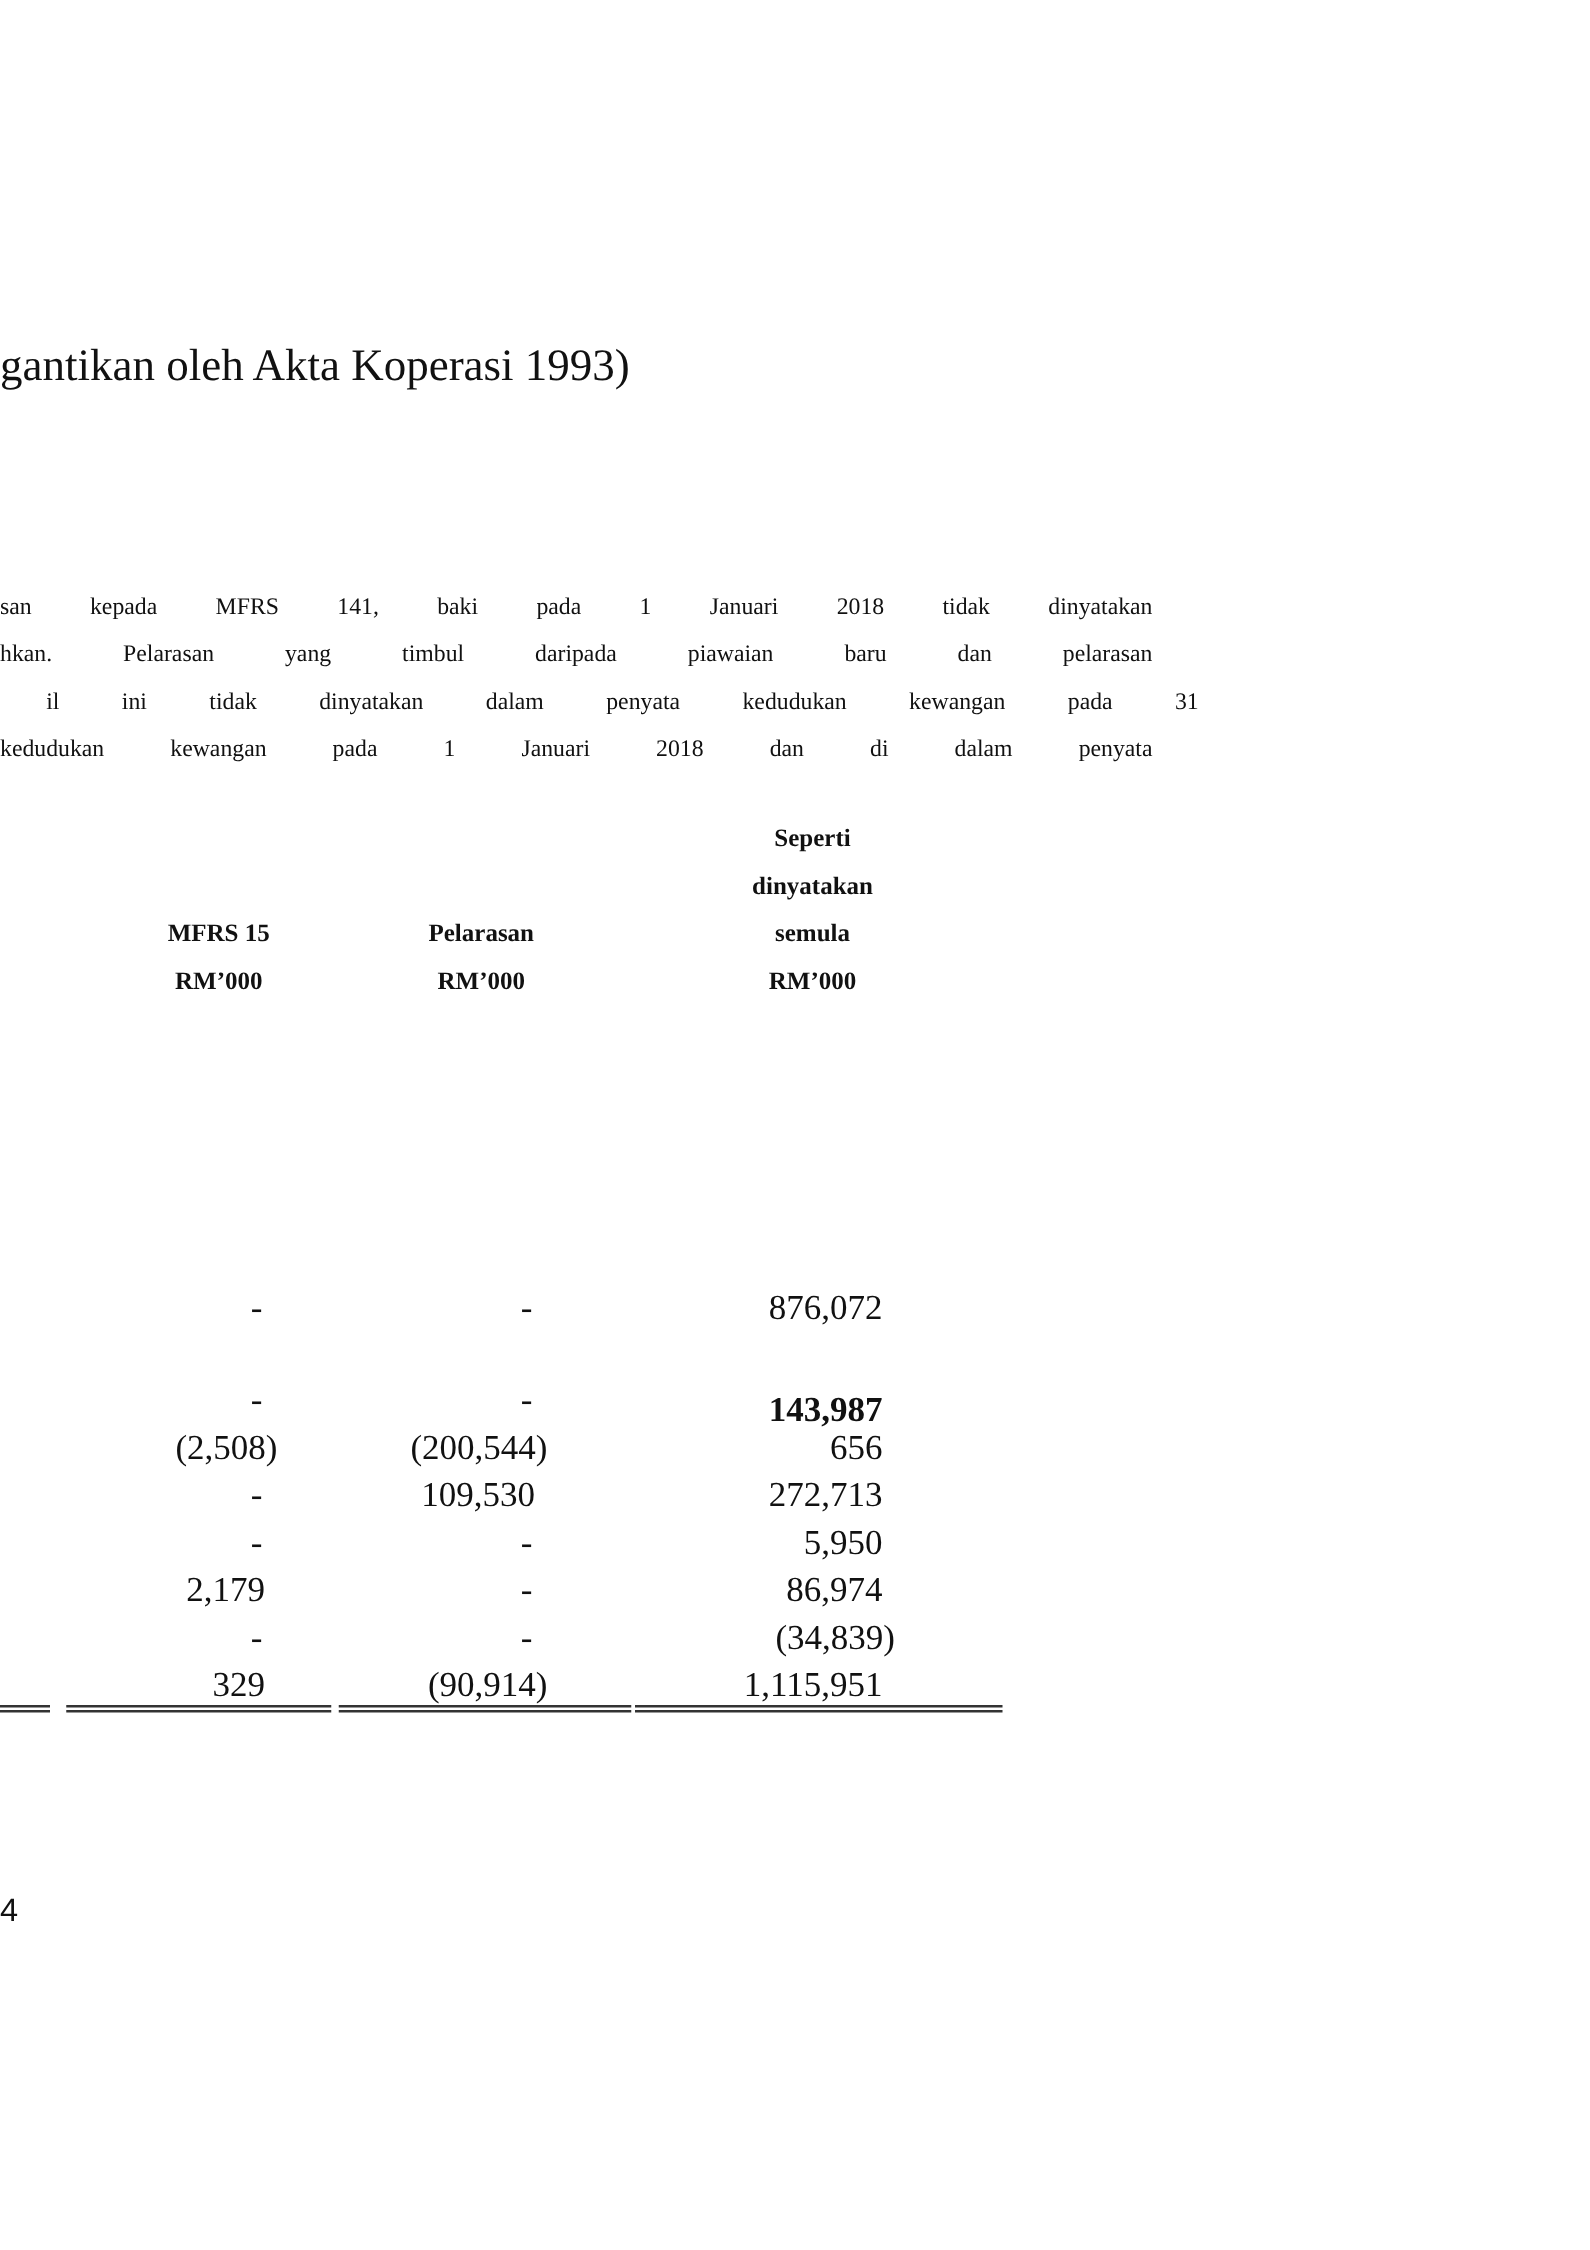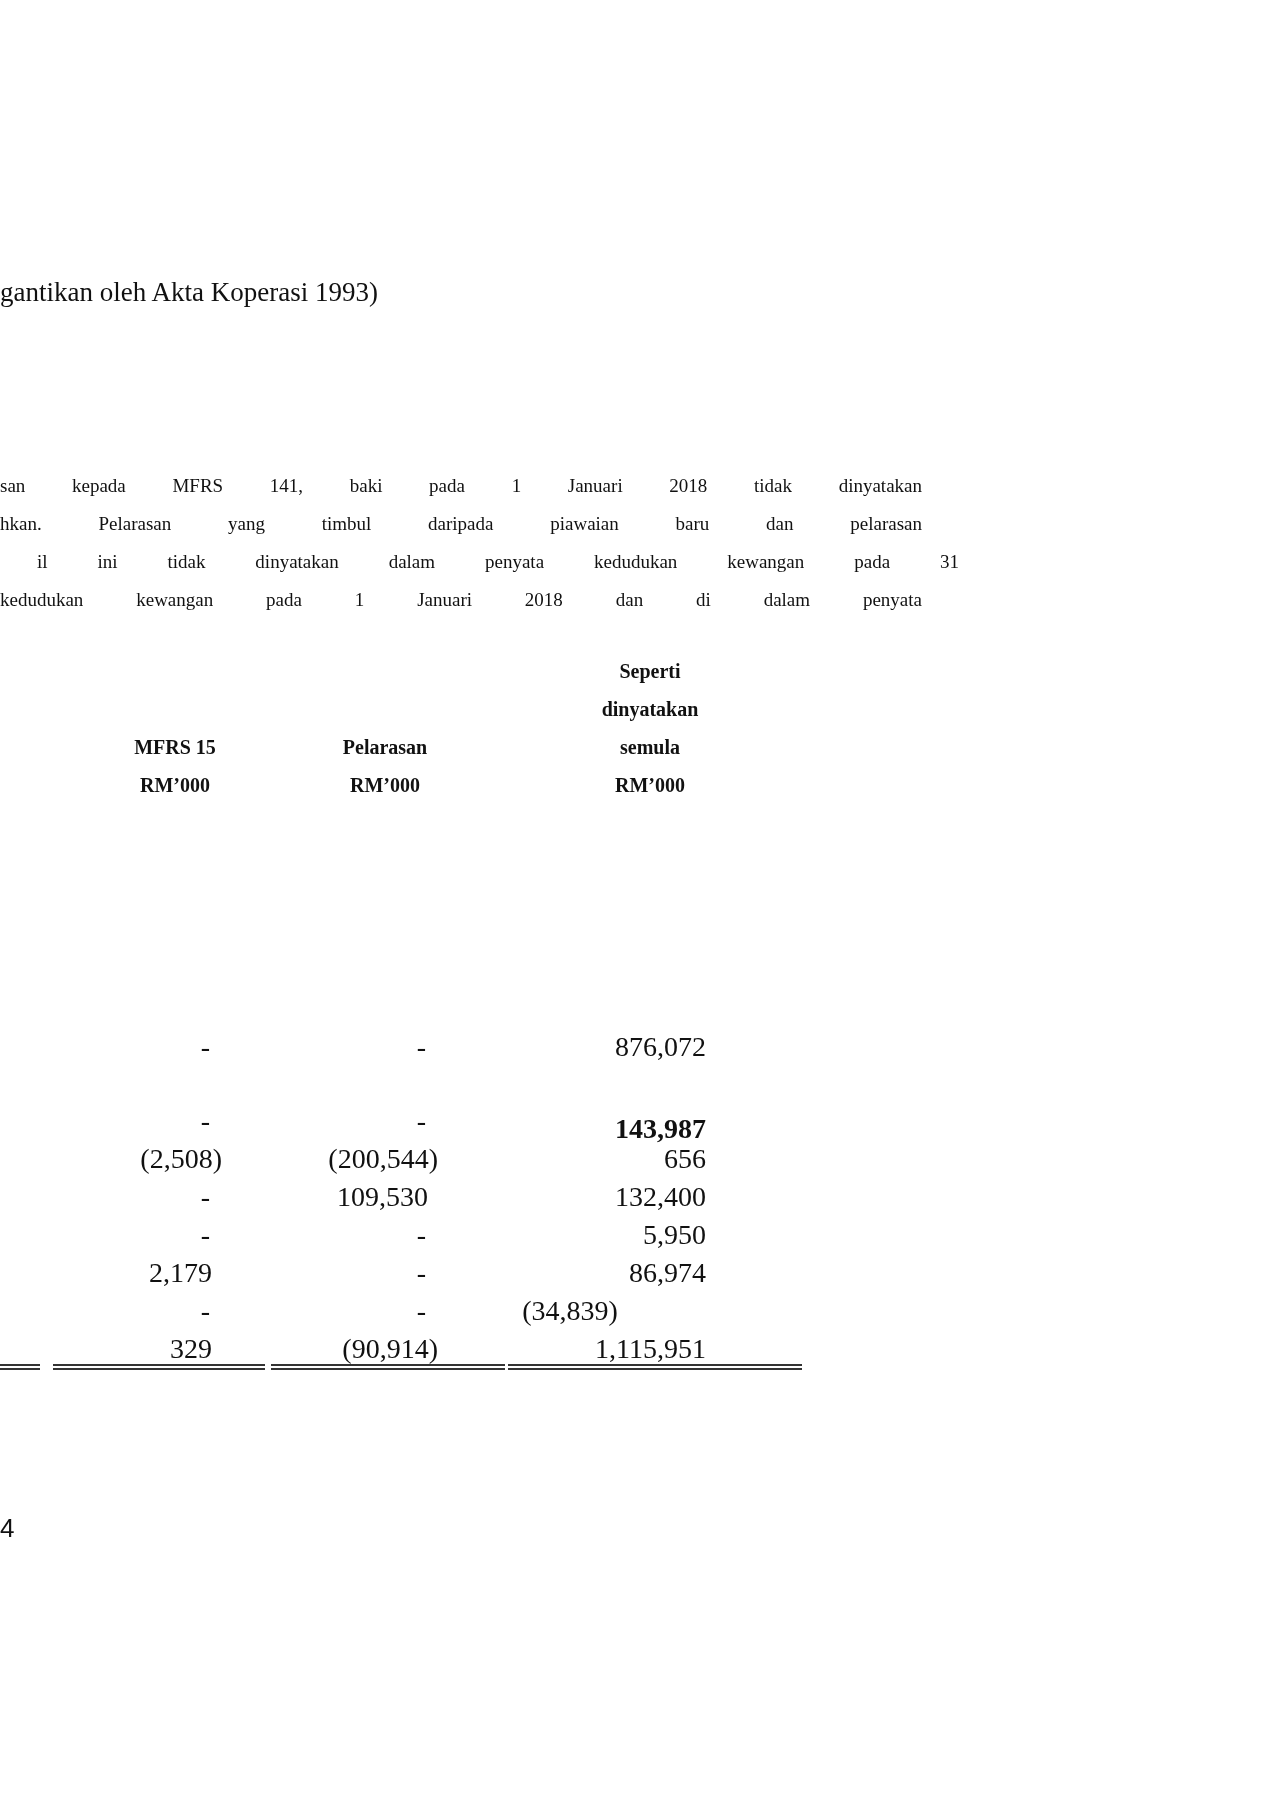--- a/index.html
+++ b/index.html
@@ -1,21 +1,21 @@
 <!DOCTYPE html>
 <html><head>
 <meta charset="utf-8">
 <style>
   html, body { margin: 0; padding: 0; background: #ffffff; }
   body {
     width: 1272px; height: 1800px; position: relative; overflow: hidden;
     font-family: "Liberation Serif", "DejaVu Serif", serif;
     color: #111111;
   }
-  .txt { position: absolute; white-space: nowrap; font-size: 27px; line-height: 32px; }
+  .txt { position: absolute; white-space: nowrap; font-size: 36px; line-height: 32px; }
   .para-line { position: absolute; left: 0; width: 922px; font-size: 19px; line-height: 32px;
                white-space: nowrap; text-align: justify; text-align-last: justify; }
   .hdr { position: absolute; font-weight: bold; font-size: 20px; line-height: 38px; text-align: center; white-space: nowrap; }
   .cell { position: absolute; font-size: 28px; line-height: 38px; text-align: right; white-space: nowrap; }
   .dbl { position: absolute; top: 1364px; height: 2px; border-top: 2.5px solid #333; border-bottom: 2.5px solid #333; }
 </style>
 </head>
 <body>
 
 <div>
@@ -51,30 +51,30 @@
         <div class="cell" style="top: 1028px; left: 166px; width: 260px;">-</div>
         <div class="cell" style="top: 1028px; left: 446px; width: 260px;">876,072</div>
         <div class="cell" style="top: 1102px; left: -50px; width: 260px;">-</div>
         <div class="cell" style="top: 1102px; left: 166px; width: 260px;">-</div>
         <div class="cell" style="top: 1110px; left: 446px; width: 260px; font-weight: bold;">143,987</div>
         <div class="cell" style="top: 1140px; left: -38px; width: 260px;">(2,508)</div>
         <div class="cell" style="top: 1140px; left: 178px; width: 260px;">(200,544)</div>
         <div class="cell" style="top: 1140px; left: 446px; width: 260px;">656</div>
         <div class="cell" style="top: 1178px; left: -50px; width: 260px;">-</div>
         <div class="cell" style="top: 1178px; left: 168px; width: 260px;">109,530</div>
-        <div class="cell" style="top: 1178px; left: 446px; width: 260px;">132,400</div>
+        <div class="cell" style="top: 1178px; left: 446px; width: 260px;">272,713</div>
         <div class="cell" style="top: 1216px; left: -50px; width: 260px;">-</div>
         <div class="cell" style="top: 1216px; left: 166px; width: 260px;">-</div>
         <div class="cell" style="top: 1216px; left: 446px; width: 260px;">5,950</div>
         <div class="cell" style="top: 1254px; left: -48px; width: 260px;">2,179</div>
         <div class="cell" style="top: 1254px; left: 166px; width: 260px;">-</div>
         <div class="cell" style="top: 1254px; left: 446px; width: 260px;">86,974</div>
         <div class="cell" style="top: 1292px; left: -50px; width: 260px;">-</div>
         <div class="cell" style="top: 1292px; left: 166px; width: 260px;">-</div>
-        <div class="cell" style="top: 1292px; left: 440px; width: 260px; text-align: center;">(34,839)</div>
+        <div class="cell" style="top: 1292px; left: 456px; width: 260px;">(34,839)</div>
         <div class="cell" style="top: 1330px; left: -48px; width: 260px;">329</div>
         <div class="cell" style="top: 1330px; left: 178px; width: 260px;">(90,914)</div>
         <div class="cell" style="top: 1330px; left: 446px; width: 260px;">1,115,951</div>
       </div>
 
     <div class="dbl" style="left:0; width:40px;"></div>
     <div class="dbl" style="left:53px; width:212px;"></div>
     <div class="dbl" style="left:271px; width:234px;"></div>
     <div class="dbl" style="left:508px; width:294px;"></div>
   </div>

